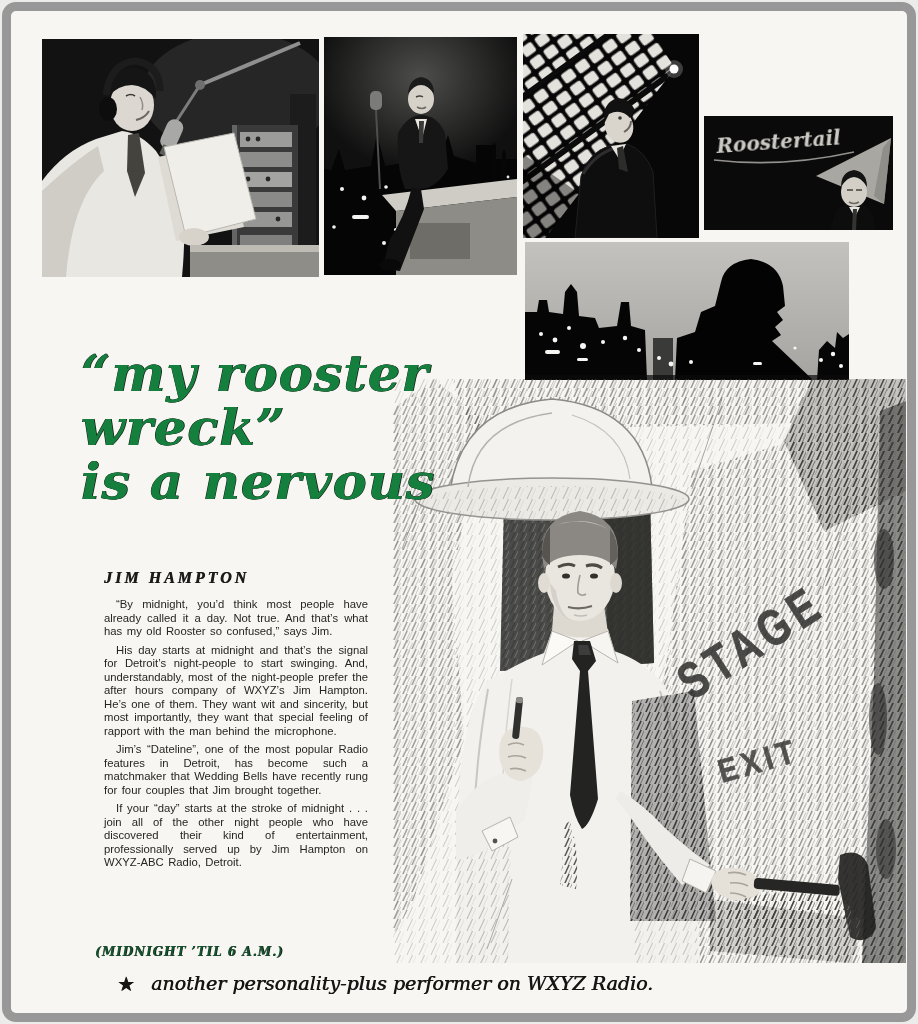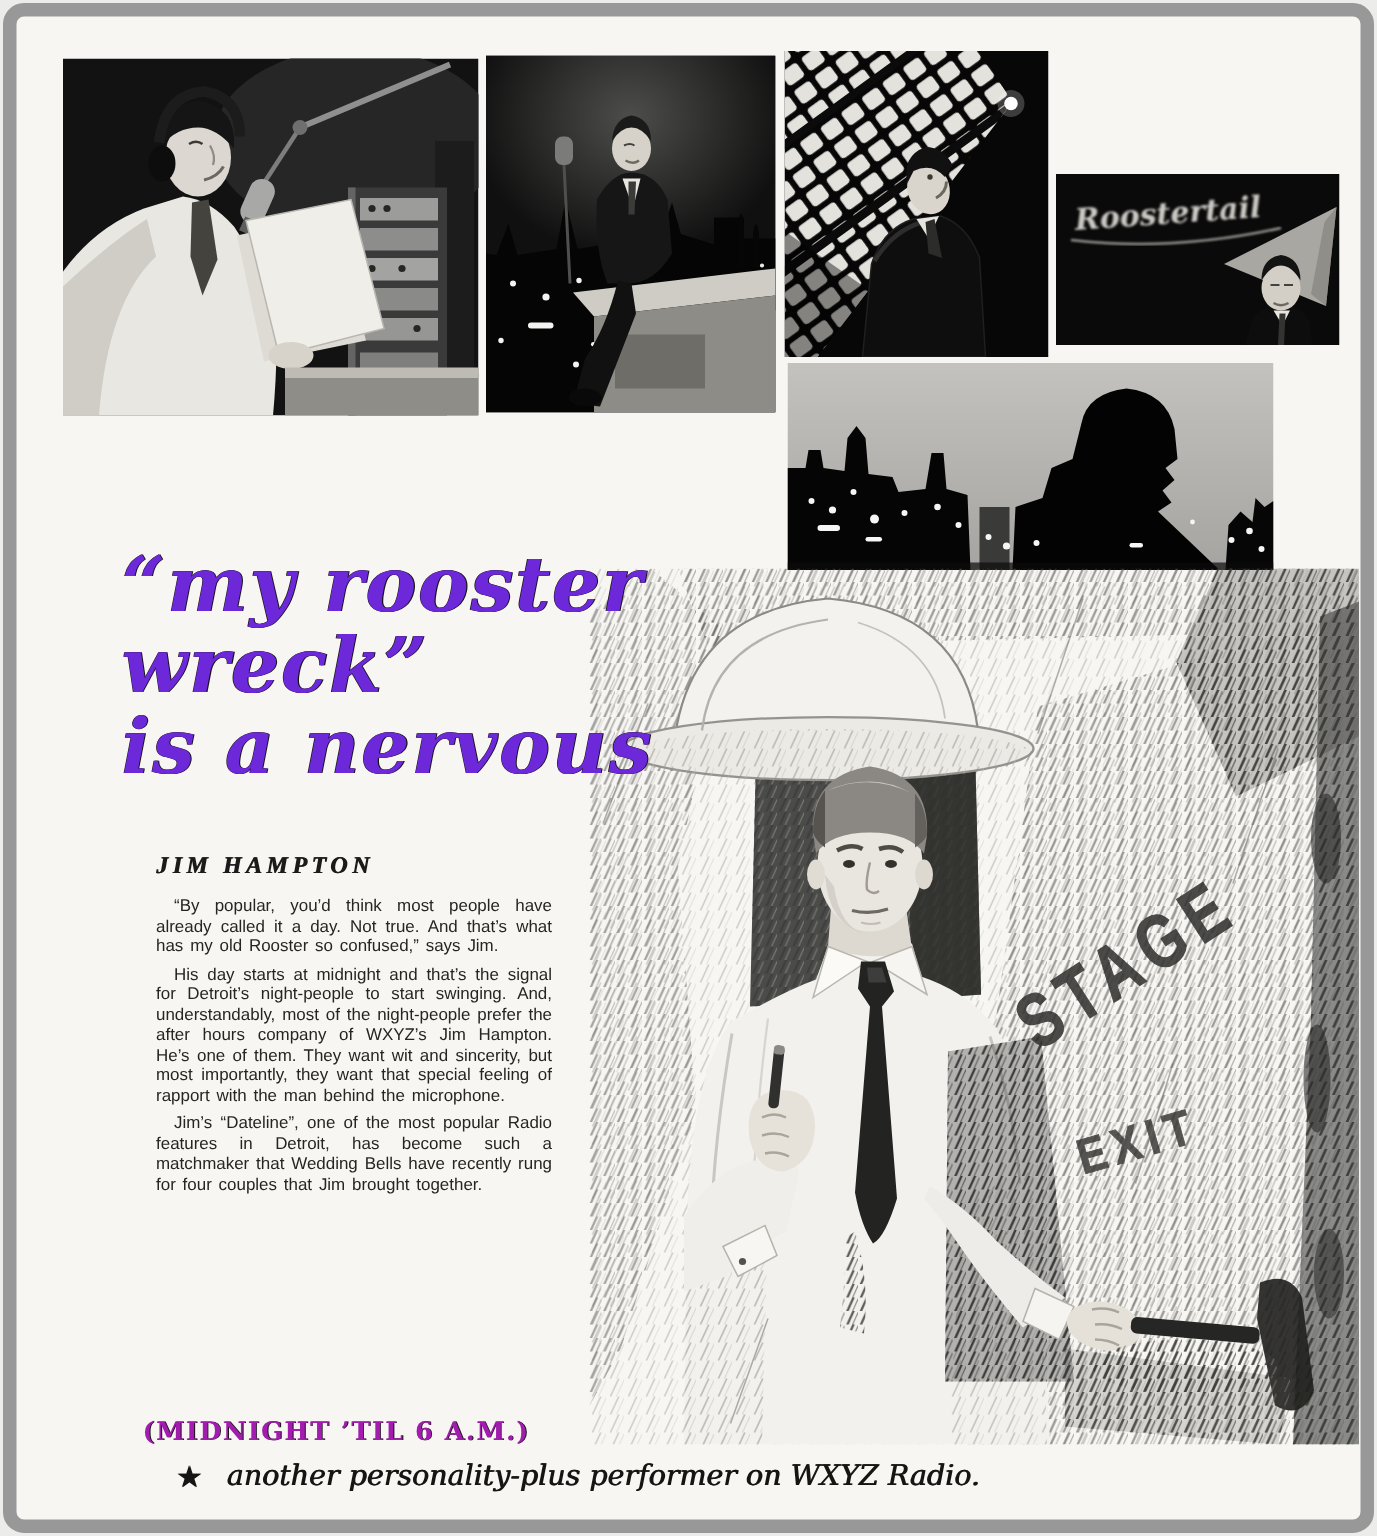--- a/index.html
+++ b/index.html
@@ -18,23 +18,23 @@
   .photo1 { left:31px;  top:28px;  width:277px; height:238px; }
   .photo2 { left:313px; top:26px;  width:193px; height:238px; }
   .photo3 { left:512px; top:23px;  width:176px; height:204px; }
   .photo4 { left:693px; top:105px; width:189px; height:114px; }
   .photo5 { left:514px; top:231px; width:324px; height:138px; }
 
   .illustration { position:absolute; left:381px; top:368px; width:514px; height:584px; z-index:1; }
   .illustration svg { display:block; width:100%; height:100%; }
 
   .headline {
-    position:absolute; left:70px; top:352px; z-index:2; margin:0;
+    position:absolute; left:70px; top:335px; z-index:2; margin:0;
     font-family:"DejaVu Serif", serif; font-style:italic; font-weight:bold;
-    font-size:51px; line-height:54px; letter-spacing:1px; color:#6d28d9;
+    font-size:51px; line-height:54px; letter-spacing:1px; color:#15803d;
     text-shadow:0.7px 0 0 #141413, -0.4px 0 0 #141413;
     white-space:nowrap;
   }
   .headline .hl { display:block; }
 
   .byline {
     position:absolute; left:93px; top:558px; z-index:2;
     font-family:Liberation Serif, serif; font-style:italic; font-weight:bold;
     font-size:16px; letter-spacing:3px; color:#1b1b1a;
     text-shadow:0.5px 0 0 #1b1b1a;
@@ -43,22 +43,22 @@
   .article {
     position:absolute; left:93px; top:587px; width:264px; z-index:2;
     font-family:"Liberation Sans", sans-serif;
     font-size:11.3px; line-height:13.5px; color:#262521;
     text-align:justify;
   }
   .article p { margin:0 0 5px 0; text-indent:12px; word-spacing:1.4px; }
 
   .schedule {
     position:absolute; left:84px; top:934px; z-index:2;
-    font-family:"DejaVu Serif", serif; font-weight:bold;
-    font-size:17px; letter-spacing:1px; color:#a21caf;
+    font-family:"DejaVu Serif", serif; font-style:italic; font-weight:bold;
+    font-size:12px; letter-spacing:1px; color:#14532d;
     text-shadow:0.6px 0 0 #151514;
   }
   .tagline {
     position:absolute; left:106px; top:960px; z-index:2;
     font-family:"DejaVu Serif", serif; font-style:italic; font-weight:normal;
     font-size:19px; color:#151514;
     text-shadow:0.6px 0 0 #151514;
   }
   .tagline .star { font-style:normal; display:inline-block; margin-right:16px; font-size:20px; transform:translateY(1px); }
   .sketch-text { font-family:"Liberation Sans", sans-serif; font-weight:bold; }
@@ -386,23 +386,24 @@
 
   <h1 class="headline">
     <span class="hl">“my rooster</span>
     <span class="hl">wreck”</span>
     <span class="hl">is a nervous</span>
   </h1>
 
   <div class="byline">JIM HAMPTON</div>
 
   <div class="article">
-    <p>“By popular, you’d think most people have already called it a day. Not true. And that’s what has my old Rooster so confused,” says Jim.</p>
+    <p>“By midnight, you’d think most people have already called it a day. Not true. And that’s what has my old Rooster so confused,” says Jim.</p>
     <p>His day starts at midnight and that’s the signal for Detroit’s night-people to start swinging. And, understandably, most of the night-people prefer the after hours company of WXYZ’s Jim Hampton. He’s one of them. They want wit and sincerity, but most importantly, they want that special feeling of rapport with the man behind the microphone.</p>
     <p>Jim’s “Dateline”, one of the most popular Radio features in Detroit, has become such a matchmaker that Wedding Bells have recently rung for four couples that Jim brought together.</p>
+    <p>If your “day” starts at the stroke of midnight . . . join all of the other night people who have discovered their kind of entertainment, professionally served up by Jim Hampton on WXYZ-ABC Radio, Detroit.</p>
   </div>
 
   <div class="schedule">(MIDNIGHT ’TIL 6 A.M.)</div>
   <div class="tagline">
     <span class="star">★</span><span>another personality-plus performer on WXYZ Radio.</span>
   </div>
 
 </div>
 </div>
 

